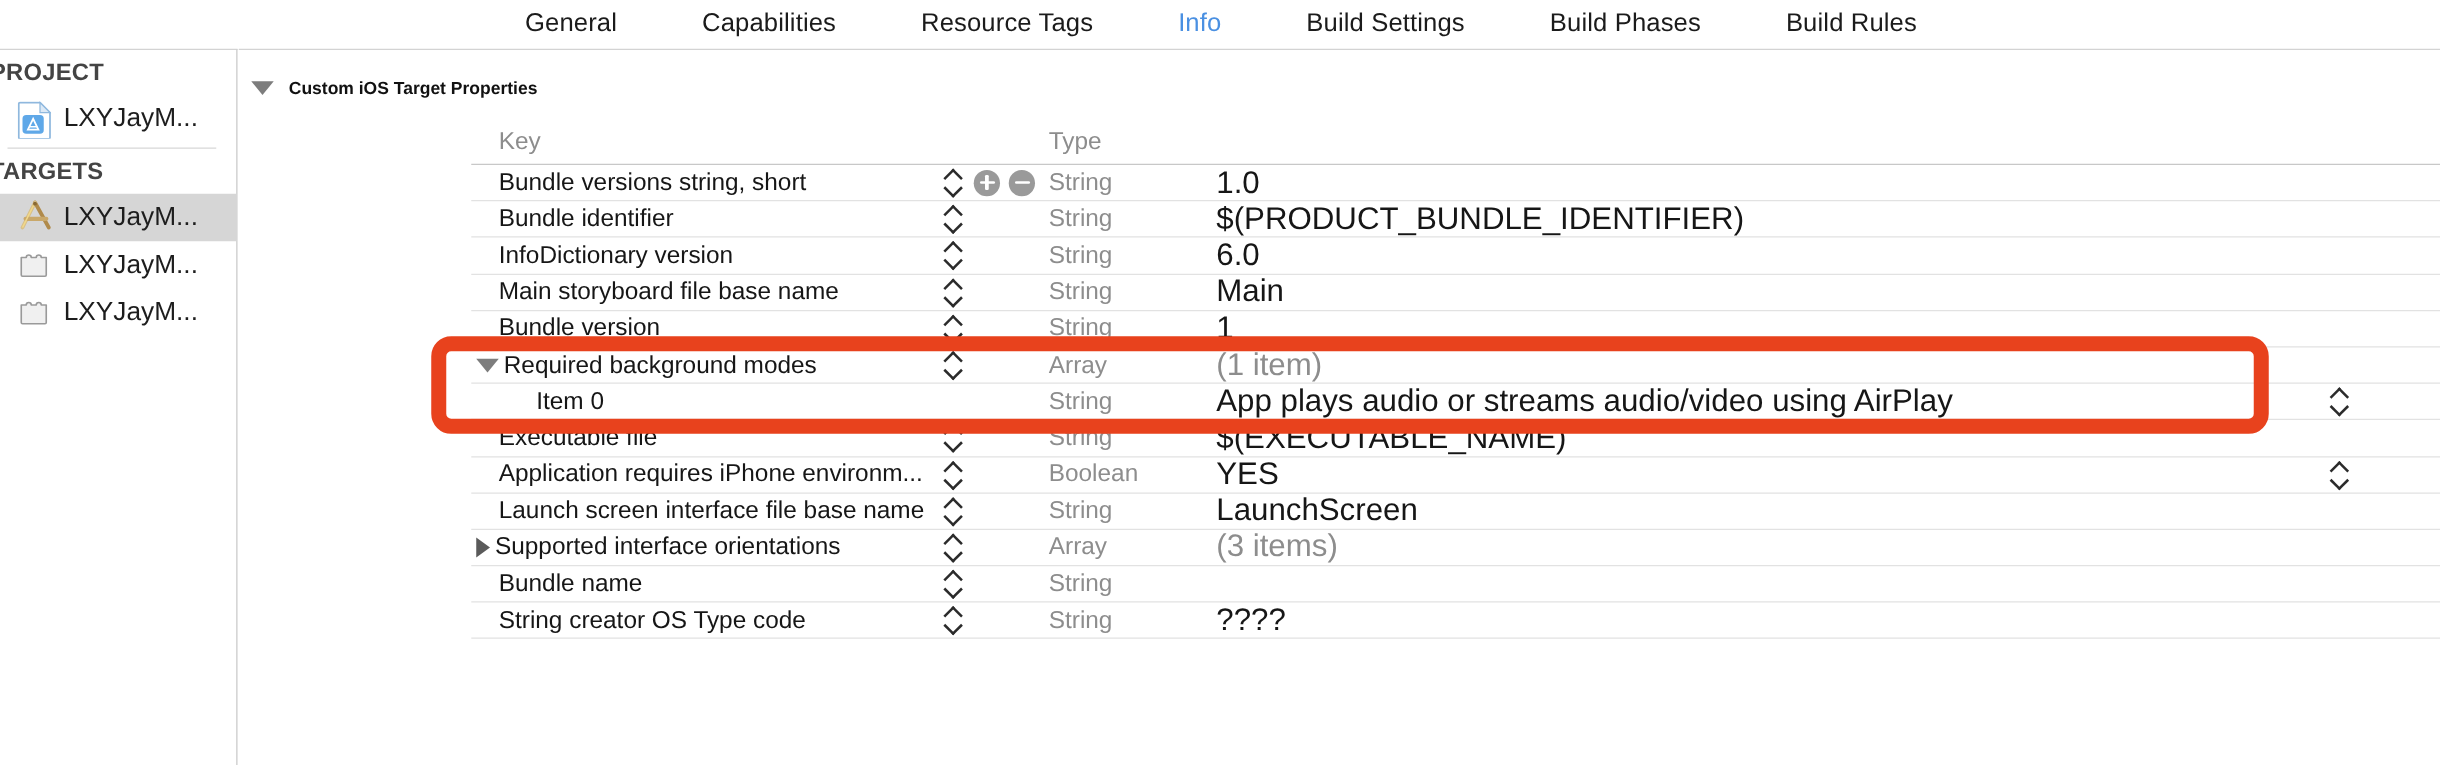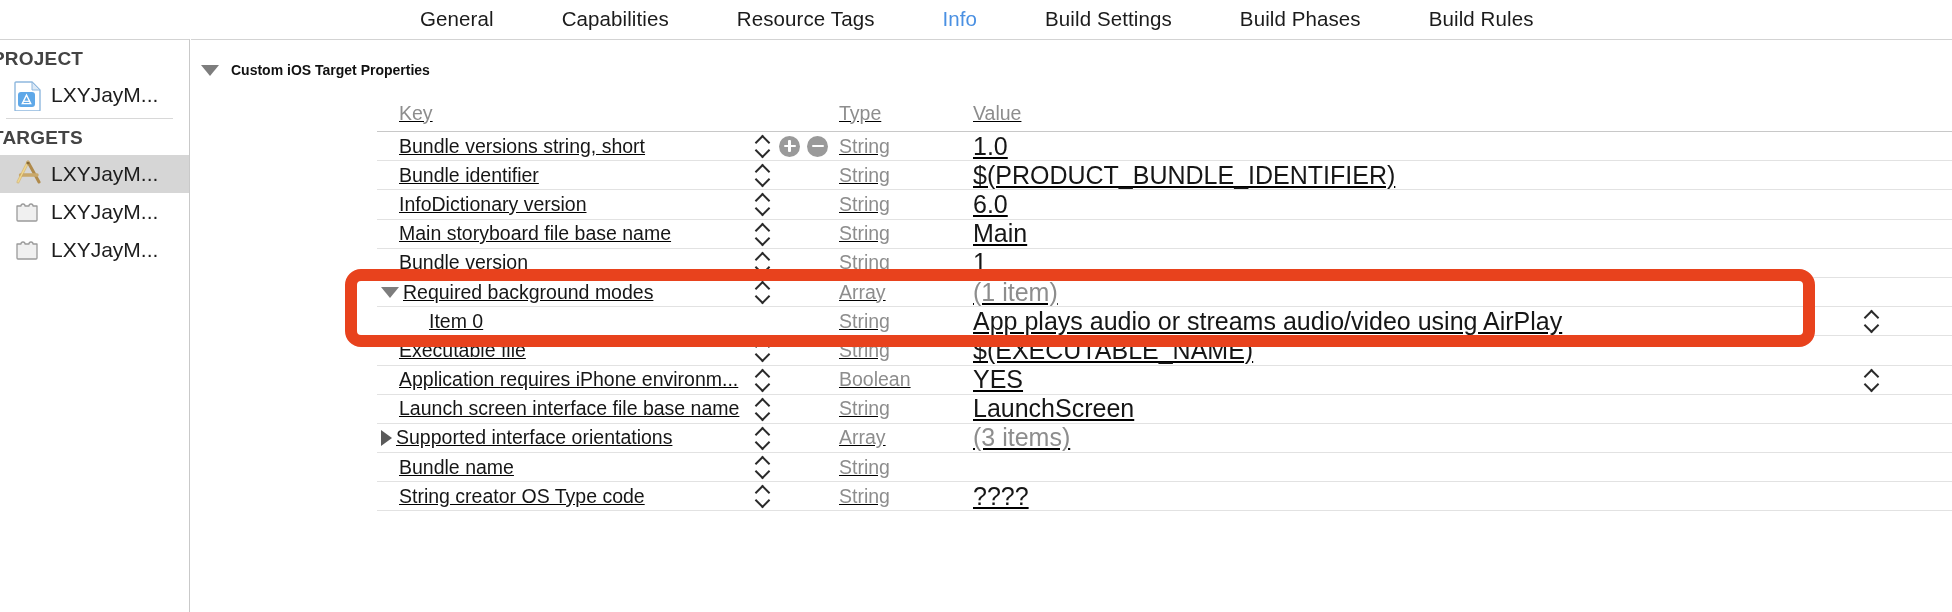--- a/index.html
+++ b/index.html
@@ -66,21 +66,21 @@
     border-top: 11px solid #7d7d7d;
   }
   .disc-tri-right {
     width: 0; height: 0;
     border-top: 8px solid transparent; border-bottom: 8px solid transparent;
     border-left: 11px solid #5a5a5a;
   }
   .section-title-text { font-size: 14px; font-weight: bold; color: #111; }
 
   
-  .table { position: absolute; left: 186px; top: 55px; width: 1575px; text-decoration: underline; }
+  .table { position: absolute; left: 186px; top: 55px; width: 1575px; }
   .thead { display: flex; align-items: center; height: 36px; }
   .thead .th { font-size: 19.5px; color: #8d8d8d; }
   .rows { border-top: 1px solid #c8c8c8; }
   .row {
     display: flex; align-items: center; position: relative;
     height: 29.2px; border-bottom: 1px solid #e2e2e2;
   }
   .c-key   { width: 378px; flex: 0 0 378px; display: flex; align-items: center; position: relative; }
   .c-step  { width: 84px; flex: 0 0 84px; display: flex; align-items: center; justify-content: flex-start; gap: 7px; }
   .c-type  { width: 134px; flex: 0 0 134px; }
@@ -191,21 +191,20 @@
       <span class="section-title-text">Custom iOS Target Properties</span>
     </div>
 
     <div class="table">
       <div class="thead">
         <div class="th c-key">
             <span class="indent-0">Key</span>
           </div>
         <div class="th c-step"></div>
         <div class="th c-type">Type</div>
-        <div class="th c-val">Value</div>
         <div class="th c-right"></div>
       </div>
       <div class="rows" id="table-rows">
           <div class="row">
             <div class="c-key">
               <span class="key-text indent-0">Bundle versions string, short</span>
             </div>
             <div class="c-step">
               <span class="stepper"></span>
               <span class="circ-btn">

